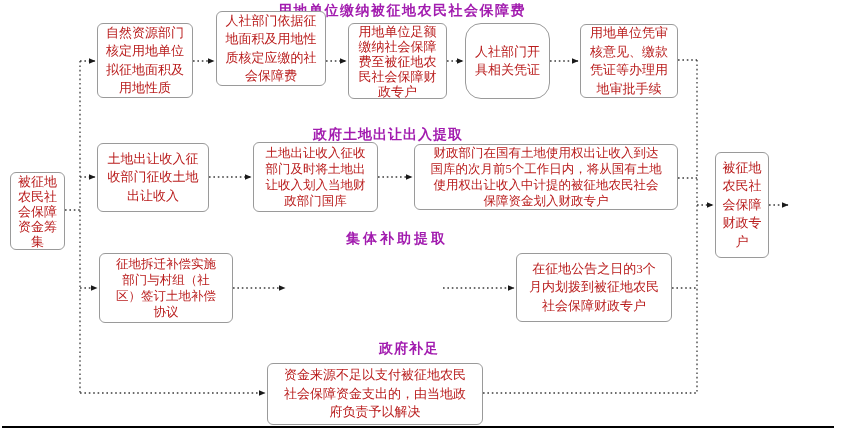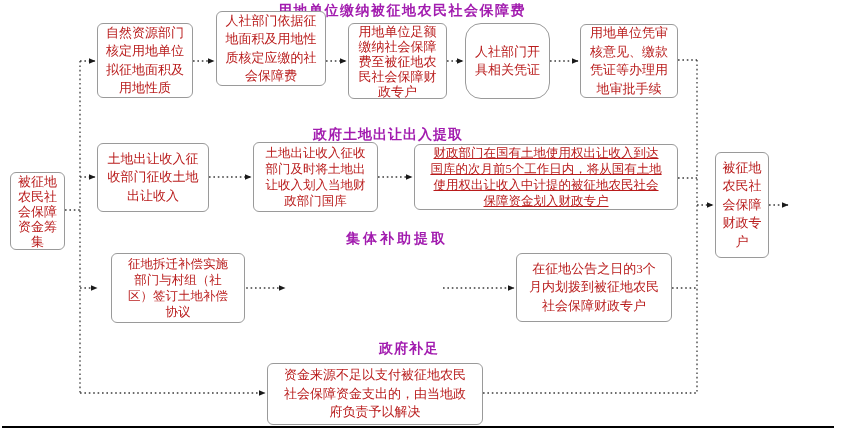--- a/index.html
+++ b/index.html
@@ -90,26 +90,26 @@
 凭证等办理用
 地审批手续</div>
 
   <div class="node" style="left:97px; top:143px; width:112px; height:69px;">土地出让收入征
 收部门征收土地
 出让收入</div>
   <div class="node lh16" style="left:253px; top:142px; width:125px; height:70px;">土地出让收入征收
 部门及时将土地出
 让收入划入当地财
 政部门国库</div>
-  <div class="node lh16" style="left:414px; top:144px; width:264px; height:66px;text-decoration:underline;">财政部门在国有土地使用权出让收入到达
+  <div class="node lh16" style="left:414px; top:144px; width:264px; height:66px;">财政部门在国有土地使用权出让收入到达
 国库的次月前5个工作日内，将从国有土地
 使用权出让收入中计提的被征地农民社会
 保障资金划入财政专户</div>
 
-  <div class="node lh16" style="left:111px; top:253px; width:134px; height:70px;">征地拆迁补偿实施
+  <div class="node lh16" style="left:99px; top:253px; width:134px; height:70px;">征地拆迁补偿实施
 部门与村组（社
 区）签订土地补偿
 协议</div>
   <div class="node" style="left:516px; top:253px; width:156px; height:69px;">在征地公告之日的3个
 月内划拨到被征地农民
 社会保障财政专户</div>
 
   <div class="node" style="left:267px; top:363px; width:216px; height:62px;">资金来源不足以支付被征地农民
 社会保障资金支出的，由当地政
 府负责予以解决</div>

